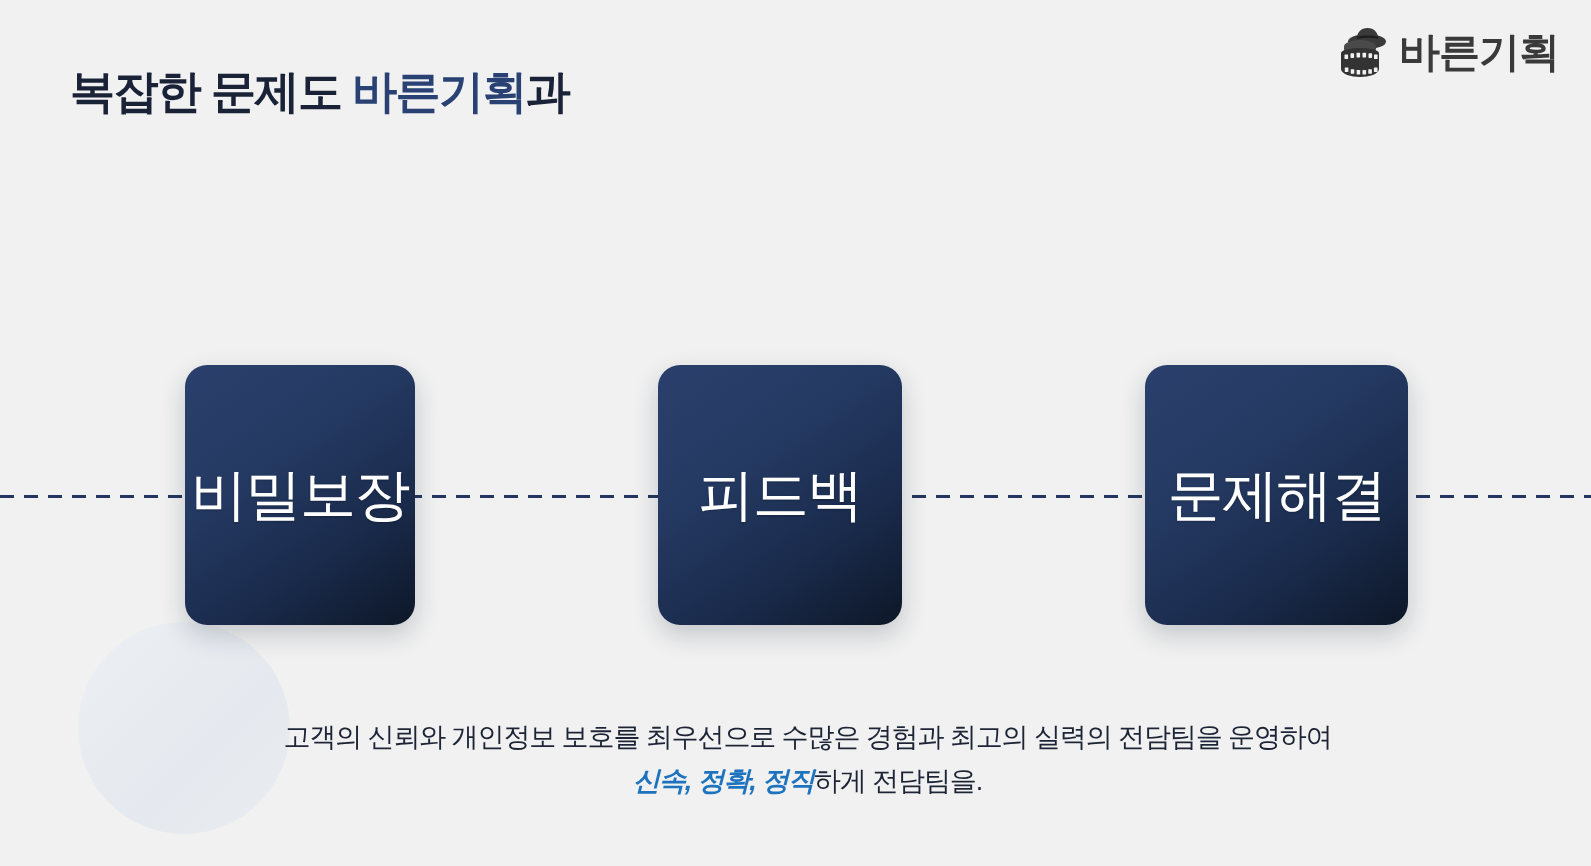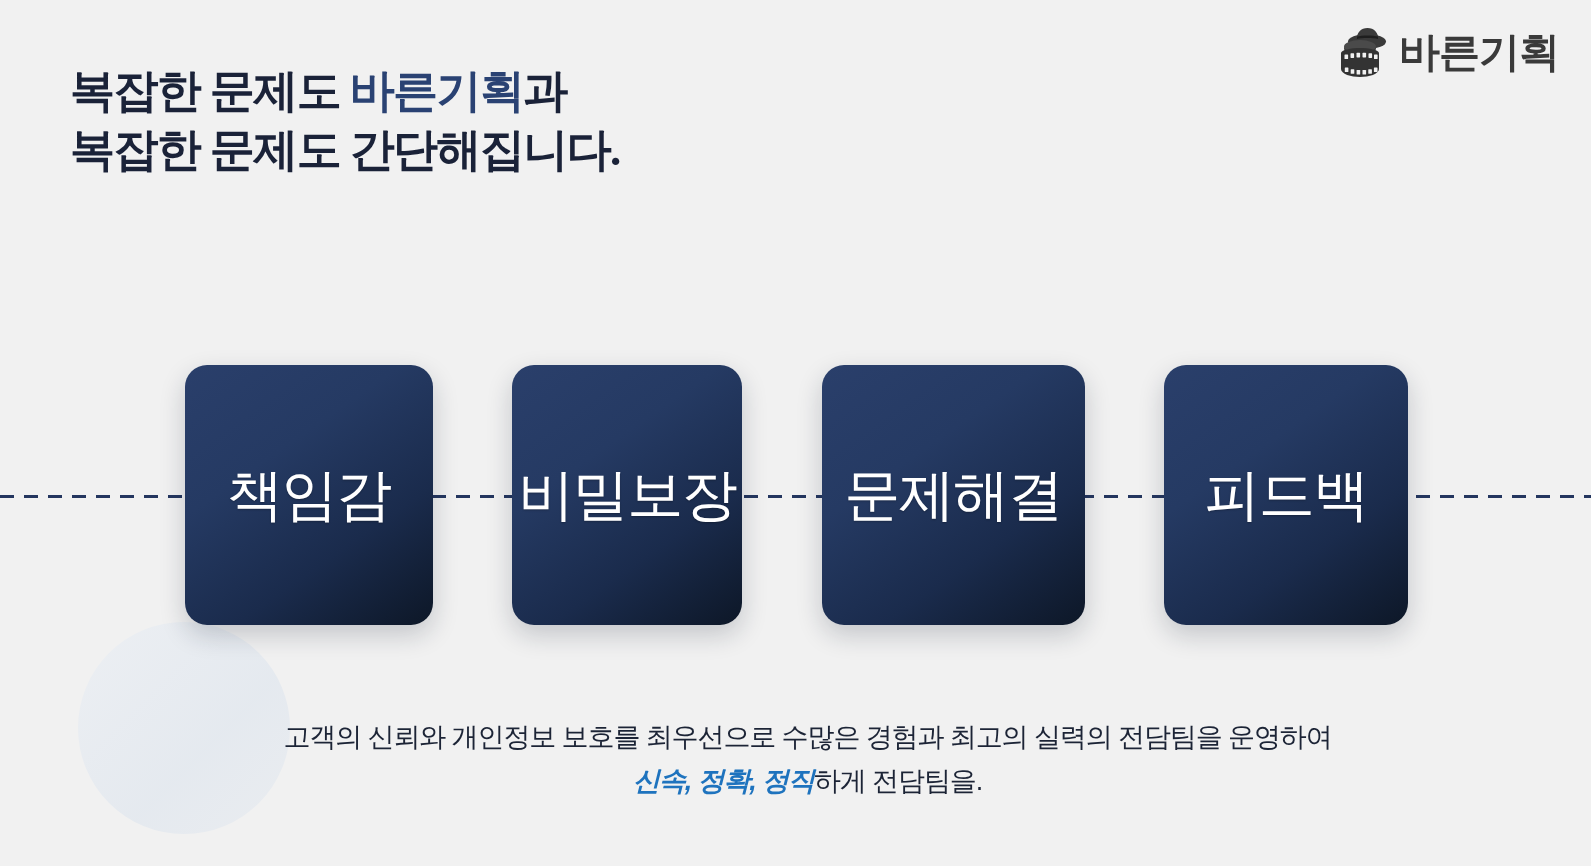--- a/index.html
+++ b/index.html
@@ -69,21 +69,20 @@
     top: 62px;
     z-index: 4;
     line-height: 1.32;
   }
   .headline-line {
     font-size: 45px;
     font-weight: 700;
     color: #1a2238;
     letter-spacing: -1.6px;
     white-space: nowrap;
-    font-family: Liberation Serif, serif;
   }
   .headline-accent {
     color: #2a4273;
     font-weight: 800;
   }
 
   
   .connector {
     position: absolute;
     left: 0;
@@ -197,38 +196,34 @@
           <rect x="39.3" y="45.2" width="3.6" height="4.6" rx="0.6"></rect>
           <rect x="44.9" y="43.5" width="3.6" height="4.6" rx="0.6"></rect>
         </g>
       </svg>
     </span>
     <span class="logo-text">바른기획</span>
   </div>
 
   <div class="headline">
     <div class="headline-line"><span>복잡한 문제도 </span><span class="headline-accent">바른기획</span><span>과</span></div>
-    <div class="headline-line">복잡한 문제도 간단해집니다.</div>
   </div>
 
   <div class="connector"></div>
 
   <div class="cards">
-    <div class="card card-1">
-      <span class="card-label">책임감</span>
-    </div>
     <div class="card card-2">
       <span class="card-label">비밀보장</span>
+    </div>
+    <div class="card card-3">
+      <span class="card-label">피드백</span>
     </div>
     <div class="card card-4">
       <span class="card-label">문제해결</span>
     </div>
-    <div class="card card-3">
-      <span class="card-label">피드백</span>
-    </div>
   </div>
 
   <div class="caption">
     <div class="caption-line">고객의 신뢰와 개인정보 보호를 최우선으로 수많은 경험과 최고의 실력의 전담팀을 운영하여</div>
     <div class="caption-line"><span class="caption-accent">신속, 정확, 정직</span><span>하게 전담팀을.</span></div>
   </div>
 
 </div>
 
 </body></html>

